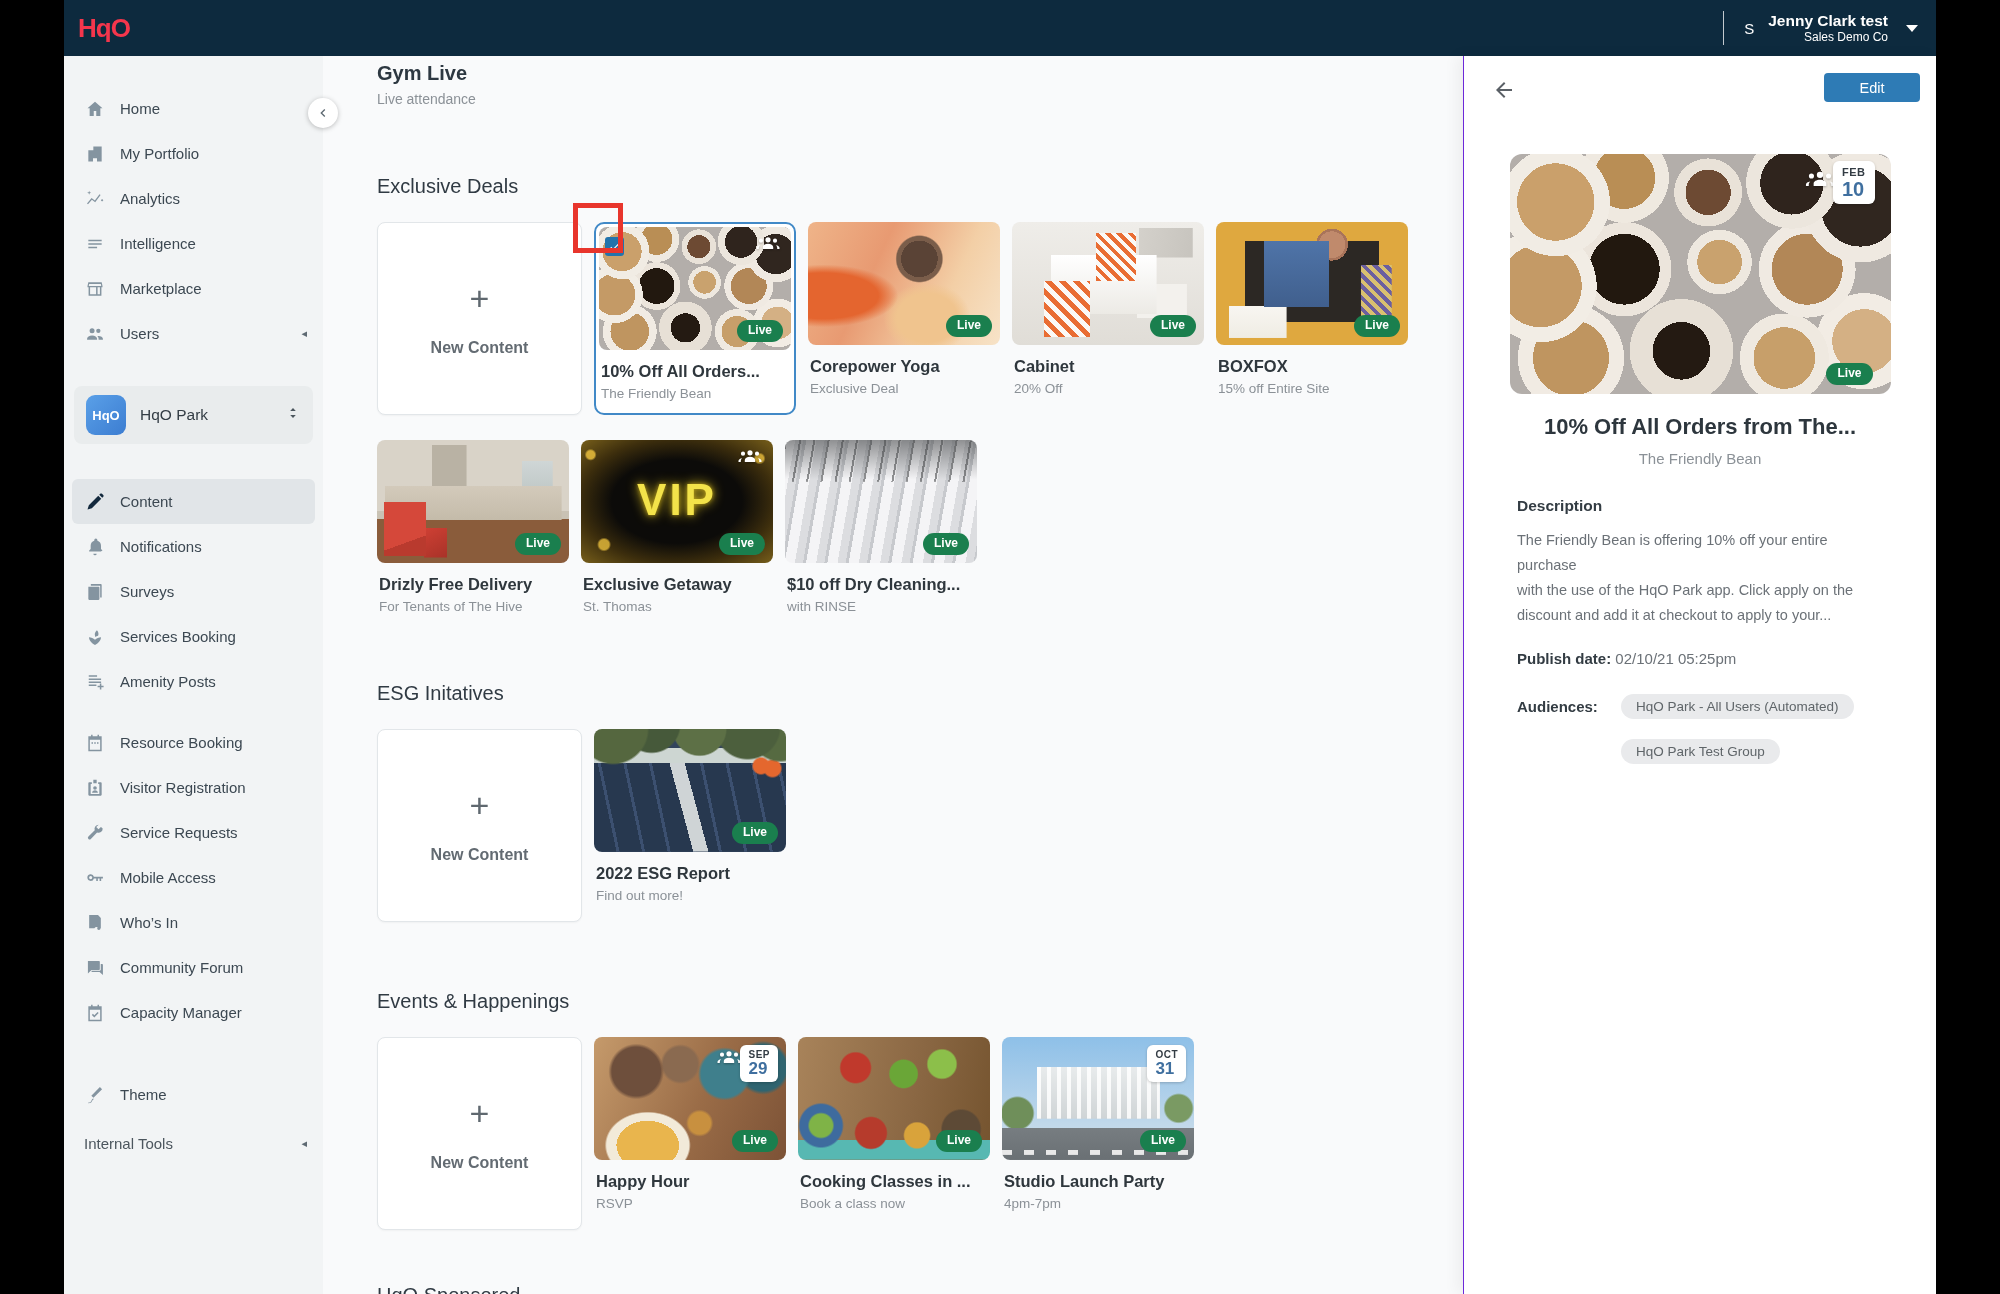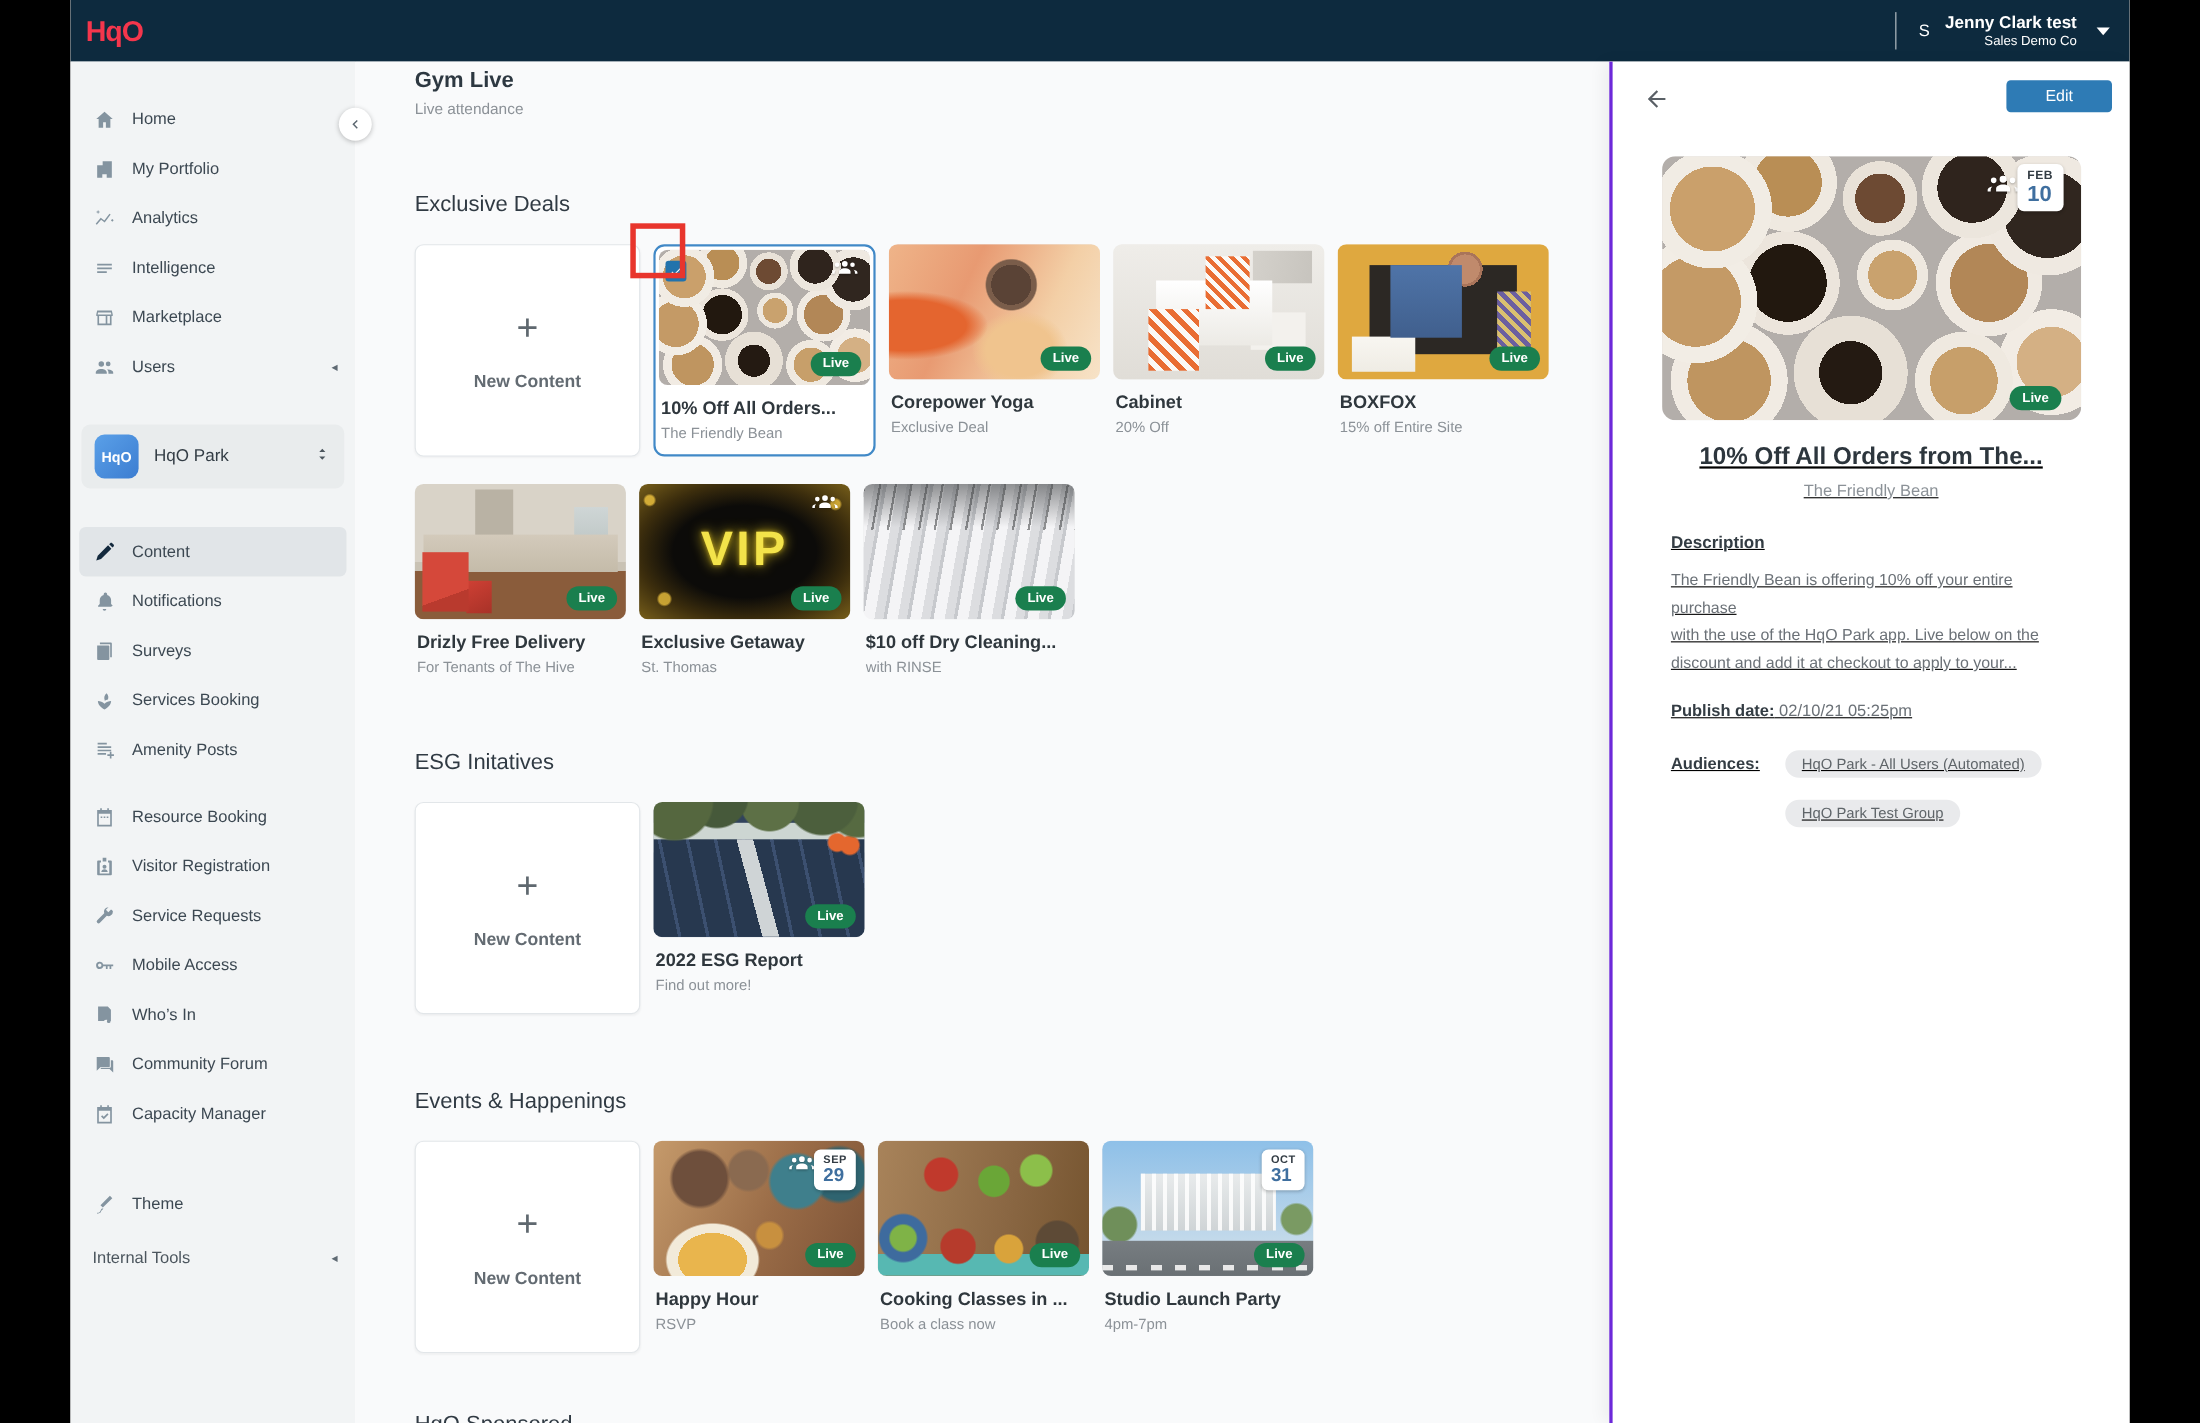--- a/index.html
+++ b/index.html
@@ -72,21 +72,21 @@
   .db-month { display:block; font-size:10px; font-weight:700; color:#333c44; letter-spacing:.5px; }
   .db-day { display:block; font-size:17px; font-weight:700; color:#3f6f9f; }
   .checkbox { position:absolute; left:6px; top:10px; width:19px; height:19px; background:#2273ac; border-radius:3px; display:flex; align-items:center; justify-content:center; cursor:pointer; }
   .checkbox svg { width:13px; height:13px; fill:#fff; }
   .img-text { position:absolute; left:0; right:0; top:50%; transform:translateY(-54%); text-align:center; font-size:44px; font-weight:800; letter-spacing:3px; color:#f3e34a; text-shadow:0 0 12px #d8bd20, 0 0 4px #9b8514; }
 
   
   .annotation-box { position:absolute; left:509px; top:203px; width:50px; height:50px; border:5px solid #e8352c; pointer-events:none; z-index:30; }
 
   
-  .detail { width:473px; flex:none; background:#fff; border-left:3px solid #6d28d9; box-shadow:-6px 0 14px rgba(0,0,0,.05); position:relative; padding-top:4px;text-decoration:underline; }
+  .detail { width:473px; flex:none; background:#fff; border-left:1px solid #6d28d9; box-shadow:-6px 0 14px rgba(0,0,0,.05); position:relative; padding-top:16px; }
   .back-arrow { position:absolute; left:28px; top:22px; width:26px; height:26px; color:#5a6066; cursor:pointer; }
   .back-arrow svg { width:24px; height:24px; fill:currentColor; }
   .edit-btn { position:absolute; right:16px; top:17px; width:96px; height:29px; background:#2e7bb5; color:#fff; font-size:14.5px; border:none; border-radius:4px; cursor:pointer; font-family:"Liberation Sans", sans-serif; }
   .hero { position:relative; width:381px; height:240px; margin:82px auto 0; border-radius:12px; background-size:cover; }
   .hero .people-icon { right:55px; top:15px; width:32px; height:22px; }
   .hero .date-badge { right:16px; top:7px; padding:5px 9px 4px; }
   .hero .db-month { font-size:11px; }
   .hero .db-day { font-size:20px; }
   .hero .live-badge { right:18px; bottom:9px; }
   .detail-title { margin-top:20px; text-align:center; font-size:22px; font-weight:700; color:#2d363d; padding:0 30px; }
@@ -575,21 +575,21 @@
             <span class="db-day">10</span>
           </div>
           <span class="live-badge">Live</span>
         </div>
         <div class="detail-title">10% Off All Orders from The...</div>
         <div class="detail-sub">The Friendly Bean</div>
         <div class="detail-body">
           <div class="desc-heading">Description</div>
           <div class="desc-text" id="desc-text">
               <div class="desc-line">The Friendly Bean is offering 10% off your entire purchase</div>
-              <div class="desc-line">with the use of the HqO Park app. Live below on the</div>
+              <div class="desc-line">with the use of the HqO Park app. Click apply on the</div>
               <div class="desc-line">discount and add it at checkout to apply to your...</div>
             </div>
           <div class="publish-row">
             <span class="publish-label">Publish date:</span><span class="publish-value"> 02/10/21 05:25pm</span>
           </div>
           <div class="aud-row">
             <span class="aud-label">Audiences:</span>
             <div class="aud-chips" id="aud-chips">
                 <span class="chip">HqO Park - All Users (Automated)</span>
                 <span class="chip">HqO Park Test Group</span>

